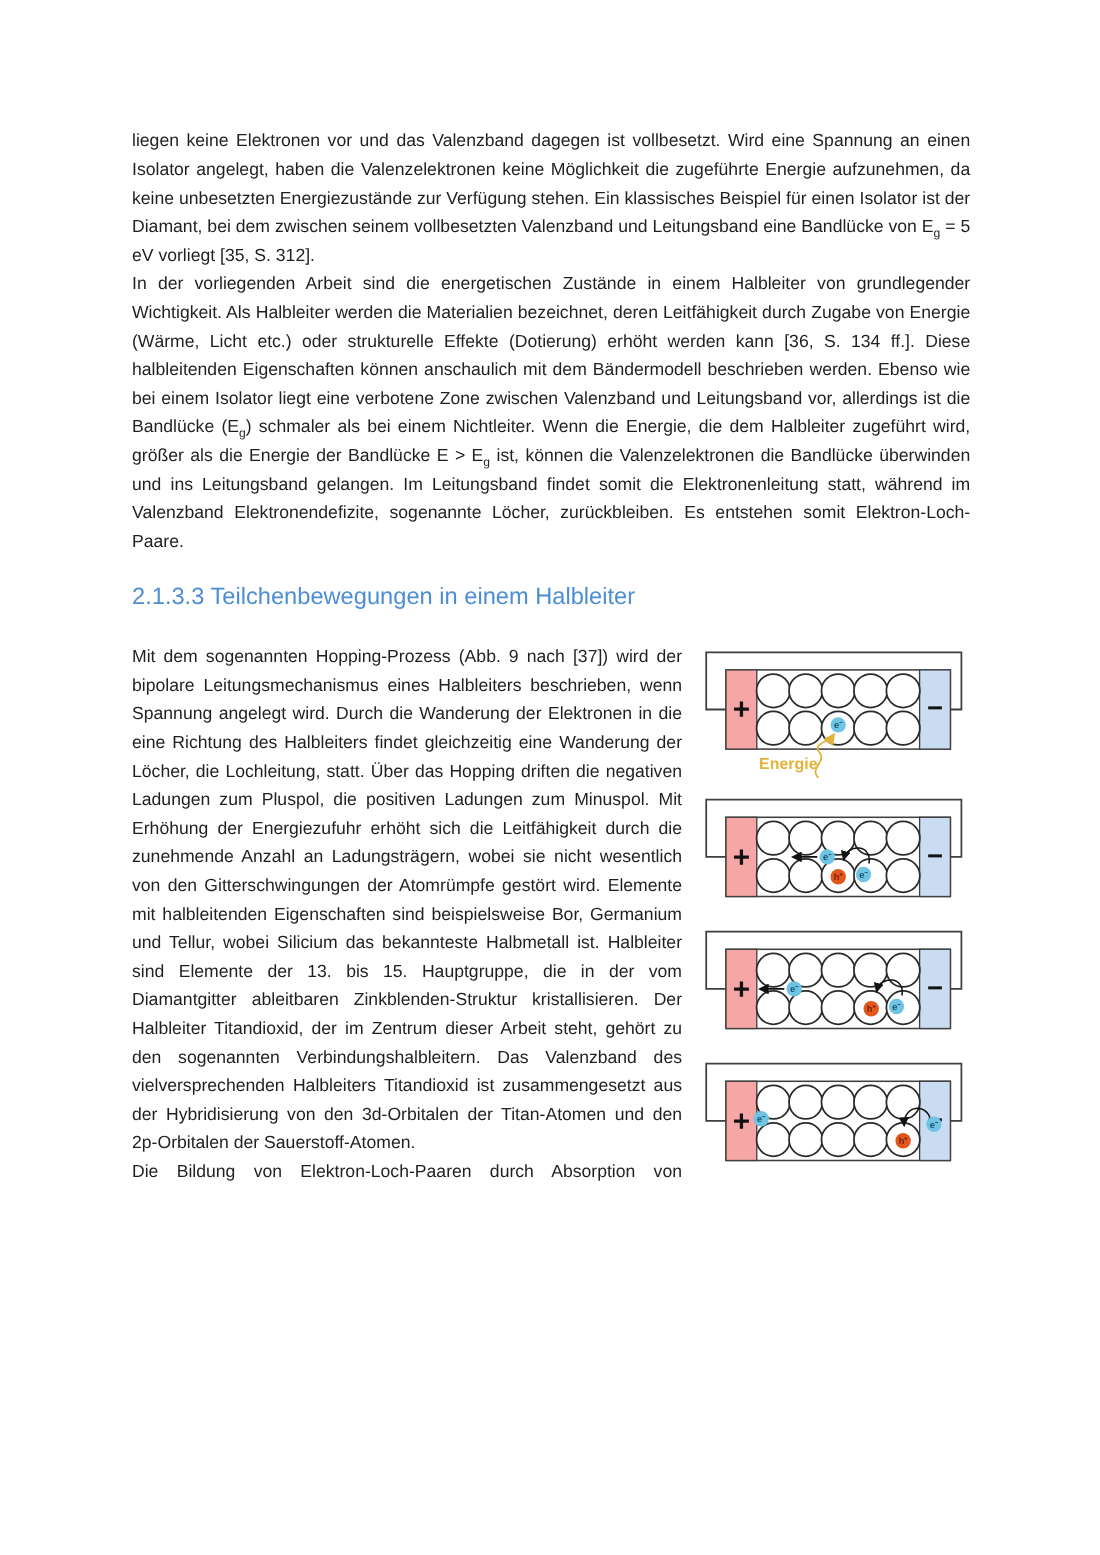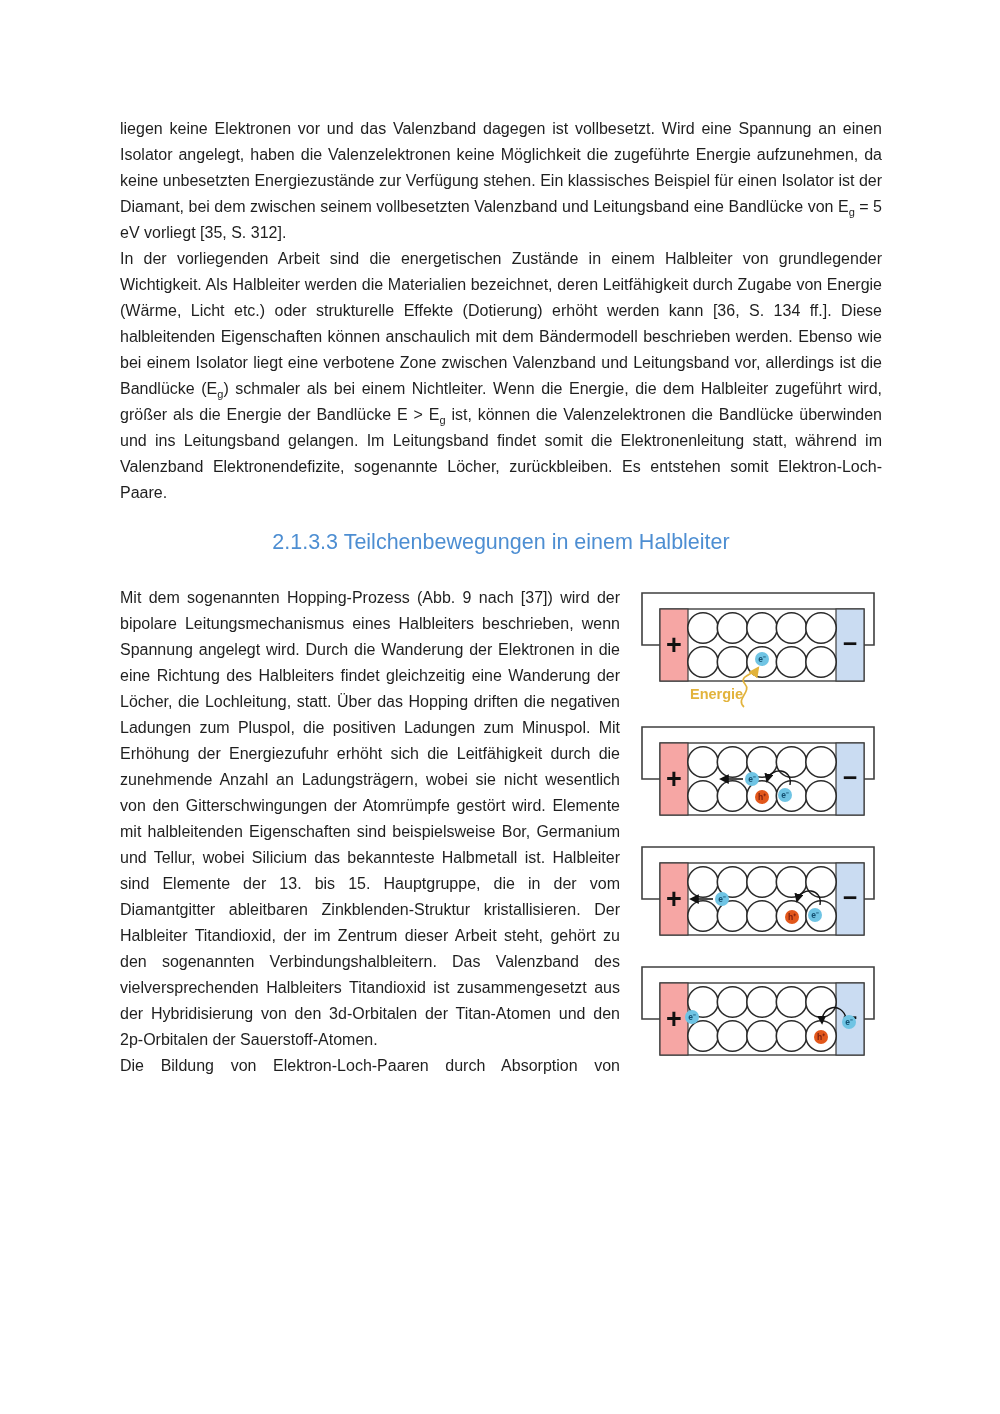--- a/index.html
+++ b/index.html
@@ -25,21 +25,20 @@
     line-height:26px;
     text-align:justify;
     color:#1f1f1f;
   }
   p.body sub{font-size:11px;line-height:0;}
   h3.sec{
     margin:24px 0 30px 0;
     font-size:21.5px;
     font-weight:400;
     color:#4d8ed2;
-    text-align:center;
   }
   h2.sec2{
     margin:32px 0 12px 0;
     font-size:19px;
     font-weight:700;
     color:#0f172a;
     clear:both;
   }
   .sectionflow::after{content:"";display:block;clear:both;}
   .figure-float{

